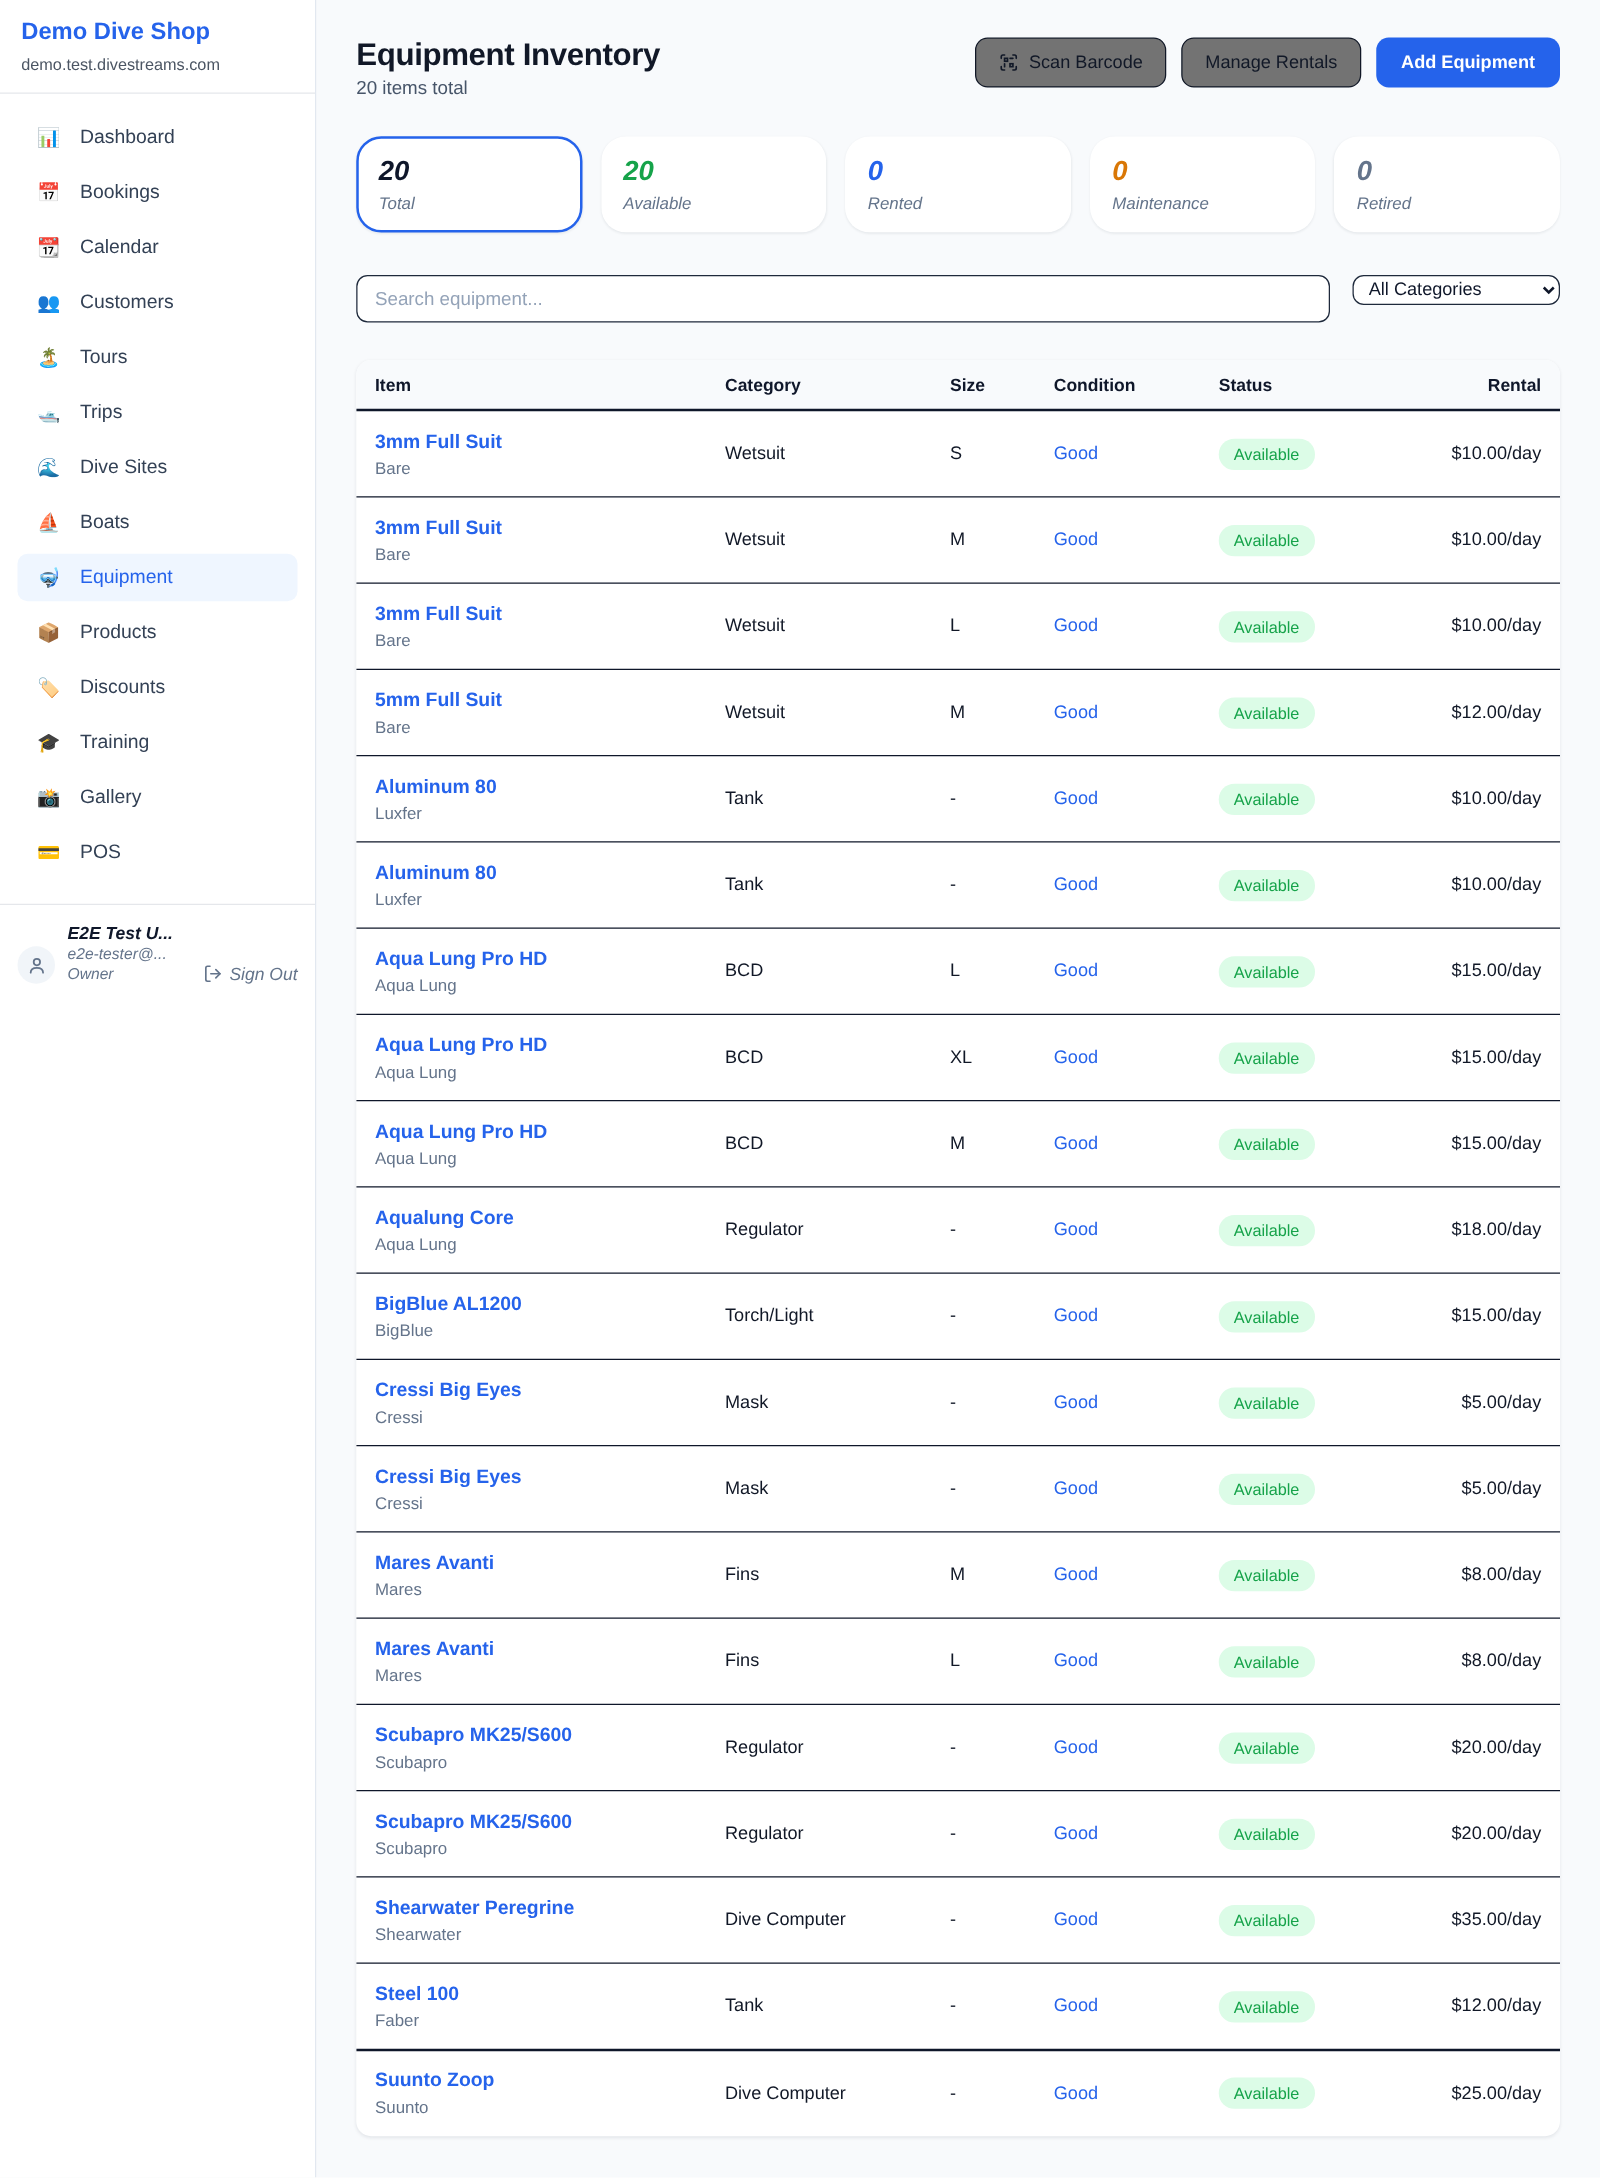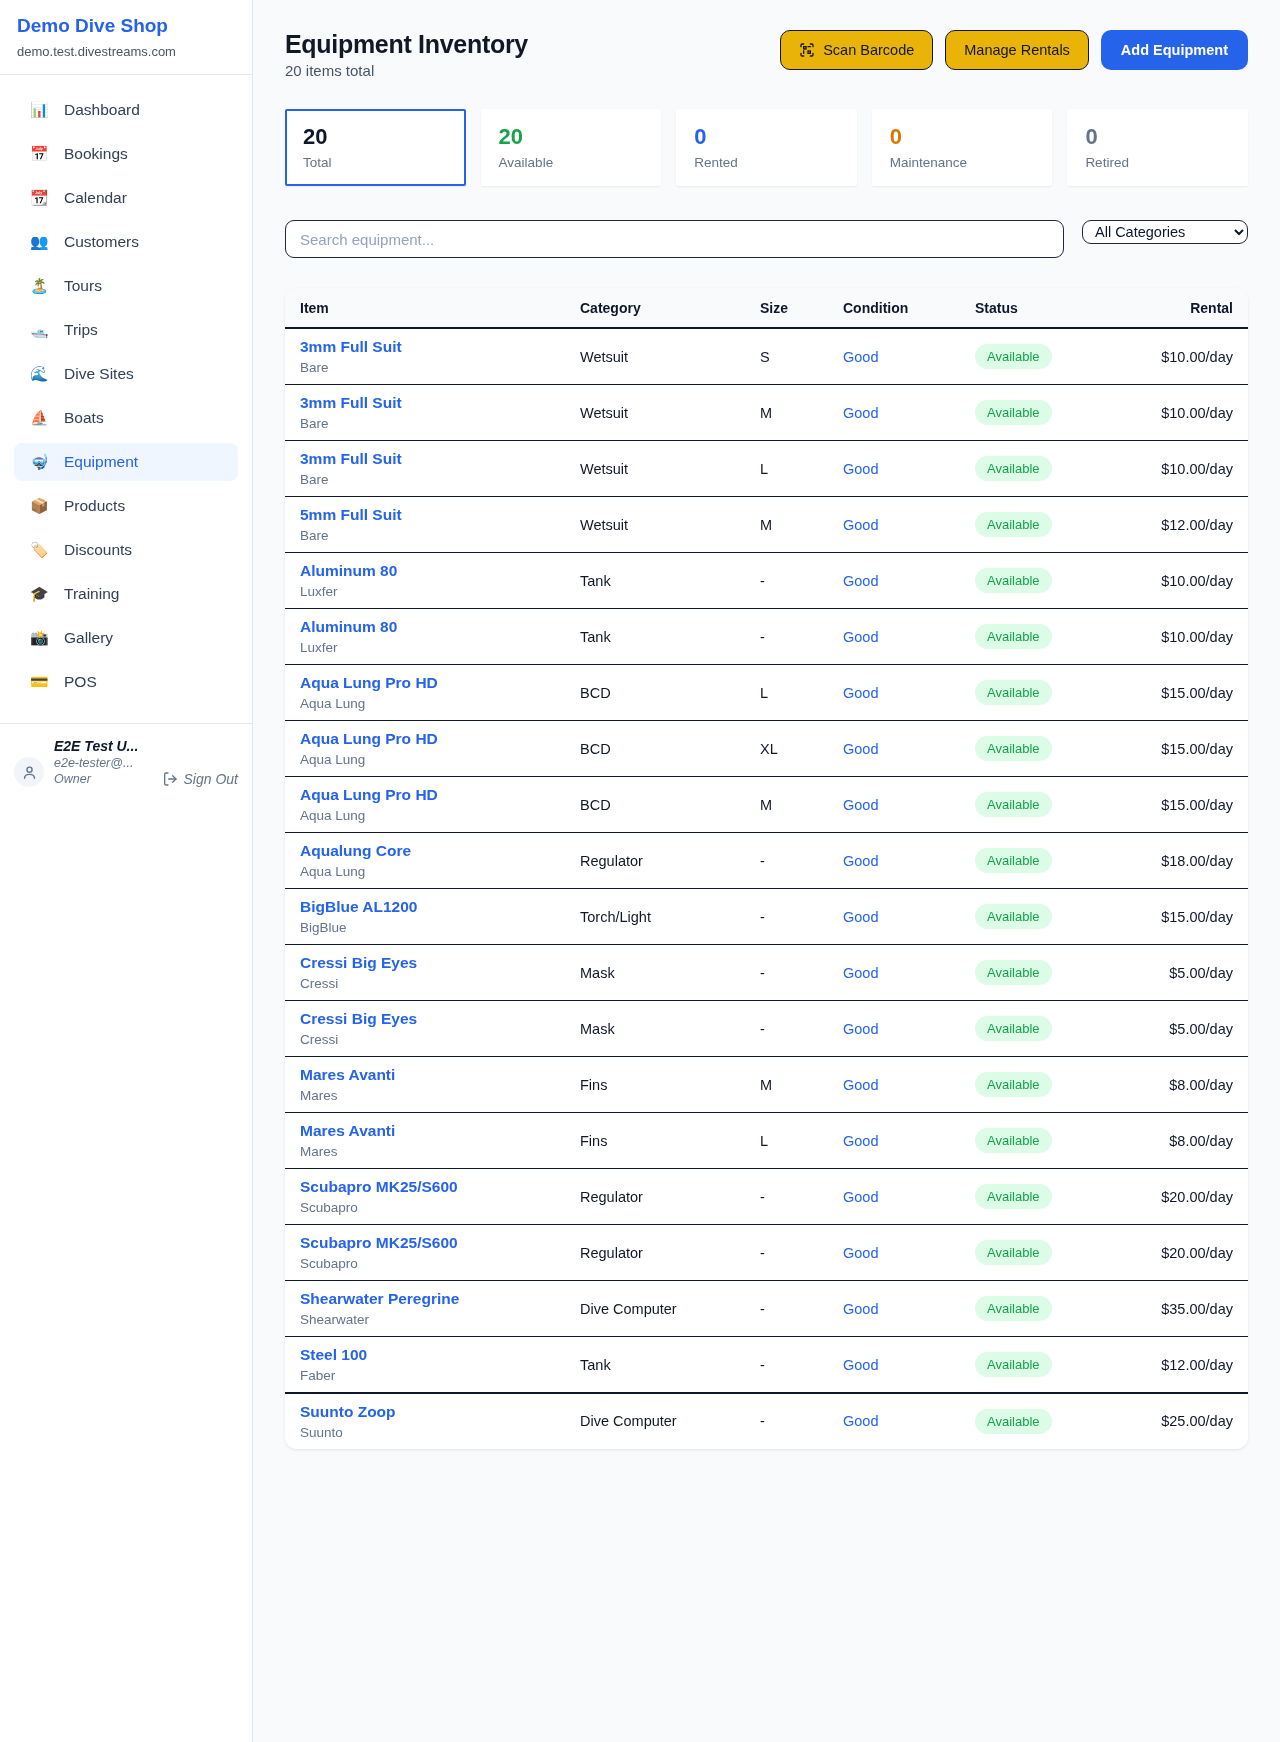--- a/index.html
+++ b/index.html
@@ -51,29 +51,30 @@
   .main { flex: 1; padding: 30px 32px 32px; }
   .page-head { display: flex; justify-content: space-between; align-items: flex-start; }
   .page-title { font-size: 25px; font-weight: 800; letter-spacing: -0.3px; line-height: 28px; color: #111827; }
   .page-sub { font-size: 15px; color: #475569; margin-top: 4px; }
   .actions { display: flex; gap: 12px; }
   .btn {
     height: 40px; border-radius: 10px; font-size: 14.5px;
     display: flex; align-items: center; gap: 8px; padding: 0 18px;
     cursor: pointer; font-family: inherit; white-space: nowrap;
   }
-  .btn-outline { background: #eab308; border: 1.5px solid #111827; color: #111827; font-weight: 500; align-items: center; }
+  .btn-outline { background: #737373; border: 1.5px solid #111827; color: #111827; font-weight: 500; align-items: center; }
   .btn-primary { background: #2563eb; border: none; color: #fff; font-weight: 600; padding: 0 20px; }
 
   
   .stats { display: flex; gap: 15px; margin-top: 30px; }
   .stat-card {
-    flex: 1; background: #fff; border: 2px solid transparent; border-radius: 2px;
+    flex: 1; background: #fff; border: 2px solid transparent; border-radius: 20px;
     padding: 13px 16px 14px; box-shadow: 0 1px 2px rgba(15,23,42,.07);
     cursor: pointer;
+    font-style: italic;
   }
   .stat-card.active { border-color: #2563eb; }
   .stat-value { font-size: 22px; font-weight: 700; line-height: 26px; }
   .stat-label { font-size: 13.5px; color: #64748b; margin-top: 5px; }
 
   
   .filter-row { display: flex; gap: 18px; margin-top: 34px; }
   .search-input {
     flex: 1; height: 38px; border: 1.5px solid #1e293b; border-radius: 9px;
     padding: 0 14px; font-size: 15px; font-family: inherit; color: #14532d; background:#fff;
@@ -95,21 +96,21 @@
     display: grid;
     grid-template-columns: 280px 180px 83px 132px 160px 1fr;
     padding: 0 15px; align-items: center;
   }
   .thead {
     height: 41px; background: #f8fafc;
     border-bottom: 2px solid #0f172a;
     font-size: 14px; font-weight: 700;
   }
   .hcell.right { text-align: right; }
-  .trow { height: 56px; border-bottom: 1px solid #0f172a; }
+  .trow { height: 69px; border-bottom: 1px solid #0f172a; }
   .trow:last-child { border-bottom: none; box-shadow: 0 1px 0 #0f172a inset; border-top:0; }
   .trow + .trow { }
   .item-name { font-size: 15.5px; font-weight: 600; color: #2563eb; text-decoration: none; cursor: pointer; display:inline-block; }
   .item-brand { font-size: 13.5px; color: #64748b; margin-top: 4px; }
   .cell { font-size: 14.5px; color: #111827; }
   .cell.condition { color: #2563eb; cursor: pointer; text-decoration: none; }
   .badge {
     display: inline-block; background: #dcfce7; color: #16a34a;
     font-size: 13px; font-weight: 500; padding: 5px 12px; border-radius: 999px;
   }

